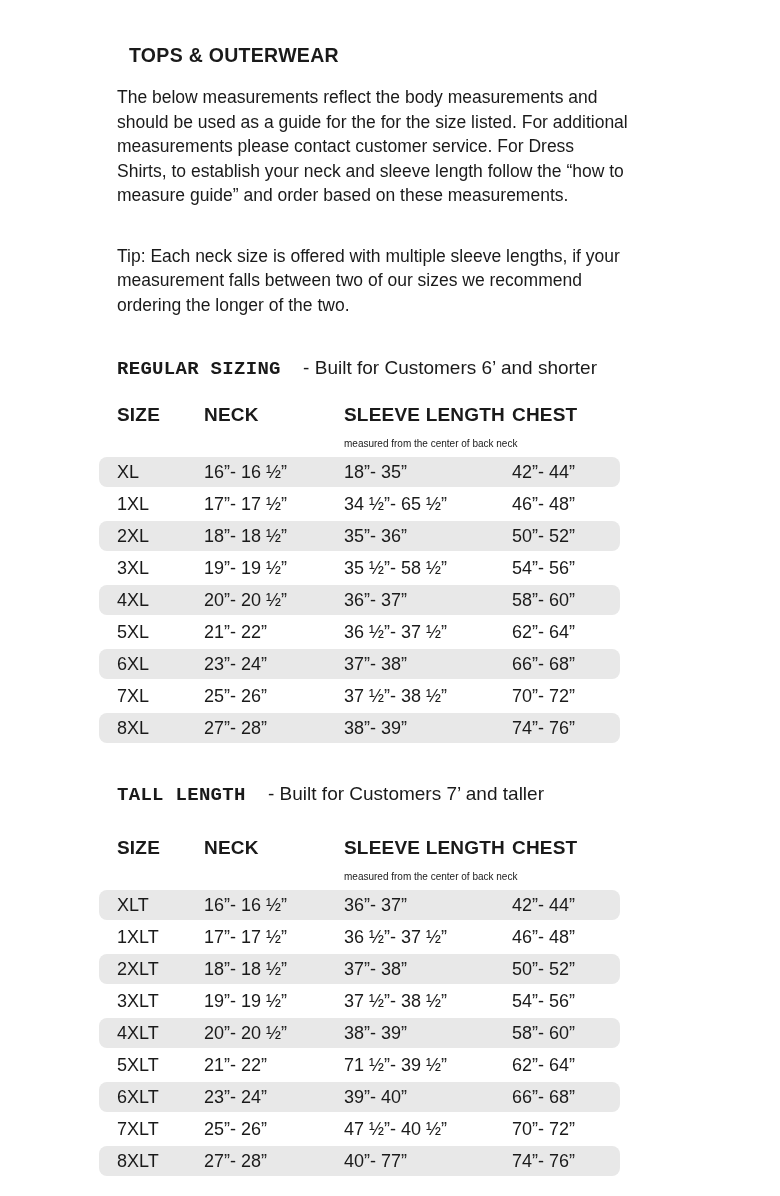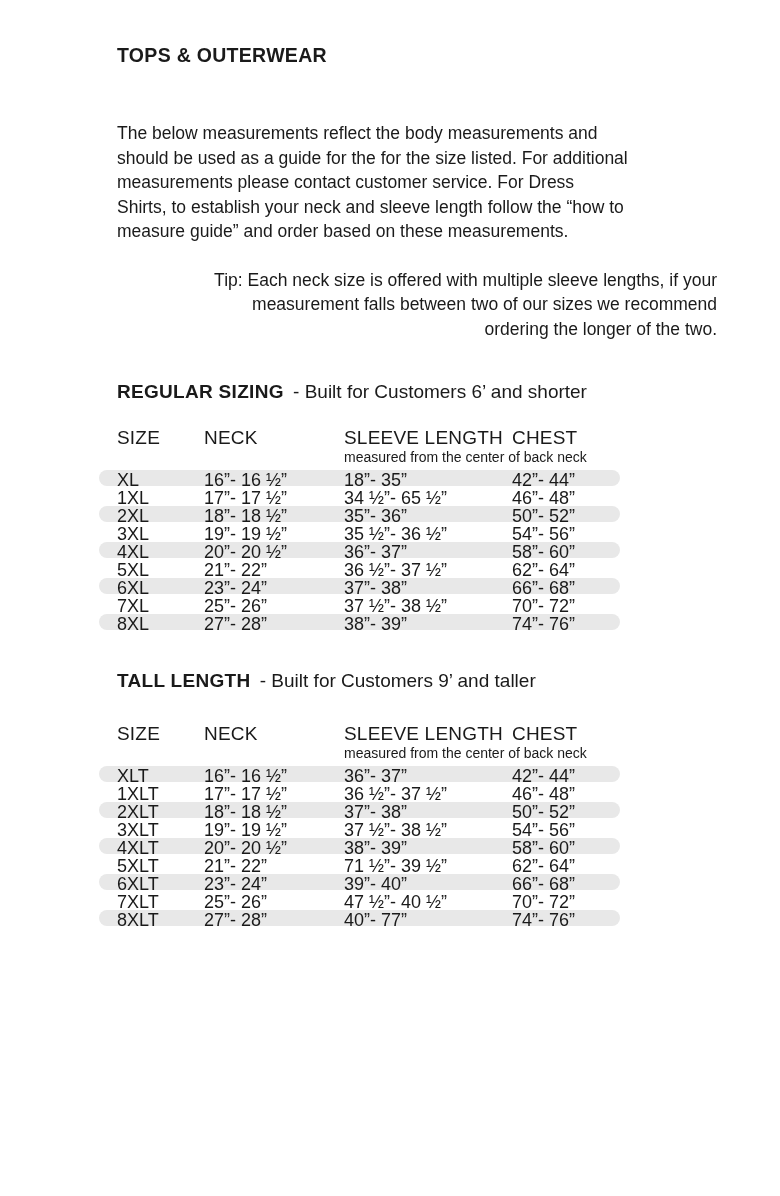--- a/index.html
+++ b/index.html
@@ -14,66 +14,68 @@
   .page {
     width: 780px;
     height: 1196px;
     padding: 45px 0 0 117px;
   }
   .page-title {
     font-size: 19.5px;
     line-height: 20px;
     font-weight: 700;
     letter-spacing: 0.3px;
+    margin-left: 12px;
   }
   .body-text {
-    margin-top: 56px;
+    margin-top: 20px;
     width: 600px;
     font-size: 17.5px;
     line-height: 24.5px;
     white-space: pre-line;
   }
-  .body-text.tip { margin-top: 24px; text-align: right; }
+  .body-text.tip { margin-top: 36px; }
   .section-title {
     margin-top: 40px;
     font-size: 19px;
     line-height: 22px;
     font-weight: 400;
   }
   .section-title .bold {
     font-weight: 700;
     letter-spacing: 0.3px;
-    margin-right: 4px;
+    margin-right: 17px;
+    font-family: Liberation Mono, monospace;
   }
   .size-table { margin-left: -18px; margin-top: 25px; width: 521px; }
   .size-table.tall { margin-top: 32px; }
   .t-head, .t-row {
     display: grid;
     grid-template-columns: 87px 140px 168px 108px;
     padding-left: 18px;
     width: 521px;
   }
   .t-head { margin-bottom: 7px; }
   .t-col {
     font-size: 19px;
     line-height: 20px;
-    font-weight: 400;
+    font-weight: 700;
     letter-spacing: 0.2px;
     white-space: nowrap;
   }
   .t-note {
     grid-column: 3 / 5;
     grid-row: 2;
-    font-size: 14px;
+    font-size: 10px;
     line-height: 12px;
-    margin-top: 3px;
+    margin-top: 13px;
     white-space: nowrap;
   }
   .t-row {
-    height: 16px;
+    height: 30px;
     margin-bottom: 2px;
     align-items: center;
     border-radius: 8px;
   }
   .t-row:nth-child(odd) { background: #e8e8e8; }
   .t-cell {
     font-size: 18px;
     line-height: 20px;
     white-space: nowrap;
   }
@@ -124,21 +126,21 @@
   <div class="t-row">
     <div class="t-cell">2XL</div>
     <div class="t-cell">18”- 18 ½”</div>
     <div class="t-cell">35”- 36”</div>
     <div class="t-cell">50”- 52”</div>
   </div>
 
   <div class="t-row">
     <div class="t-cell">3XL</div>
     <div class="t-cell">19”- 19 ½”</div>
-    <div class="t-cell">35 ½”- 36 ½”</div>
+    <div class="t-cell">35 ½”- 58 ½”</div>
     <div class="t-cell">54”- 56”</div>
   </div>
 
   <div class="t-row">
     <div class="t-cell">4XL</div>
     <div class="t-cell">20”- 20 ½”</div>
     <div class="t-cell">36”- 37”</div>
     <div class="t-cell">58”- 60”</div>
   </div>
 
@@ -167,21 +169,21 @@
     <div class="t-cell">8XL</div>
     <div class="t-cell">27”- 28”</div>
     <div class="t-cell">38”- 39”</div>
     <div class="t-cell">74”- 76”</div>
   </div>
 </div>
     </div>
   </section>
 
   <section>
-    <h2 class="section-title"><span class="bold">TALL LENGTH</span><span> - Built for Customers 9’ and taller</span></h2>
+    <h2 class="section-title"><span class="bold">TALL LENGTH</span><span> - Built for Customers 7’ and taller</span></h2>
 
     <div class="size-table tall">
       <div class="t-head">
         <div class="t-col">SIZE</div>
         <div class="t-col">NECK</div>
         <div class="t-col">SLEEVE LENGTH</div>
         <div class="t-col">CHEST</div>
         <div class="t-note">measured from the center of back neck</div>
       </div>
       <div class="t-body">

